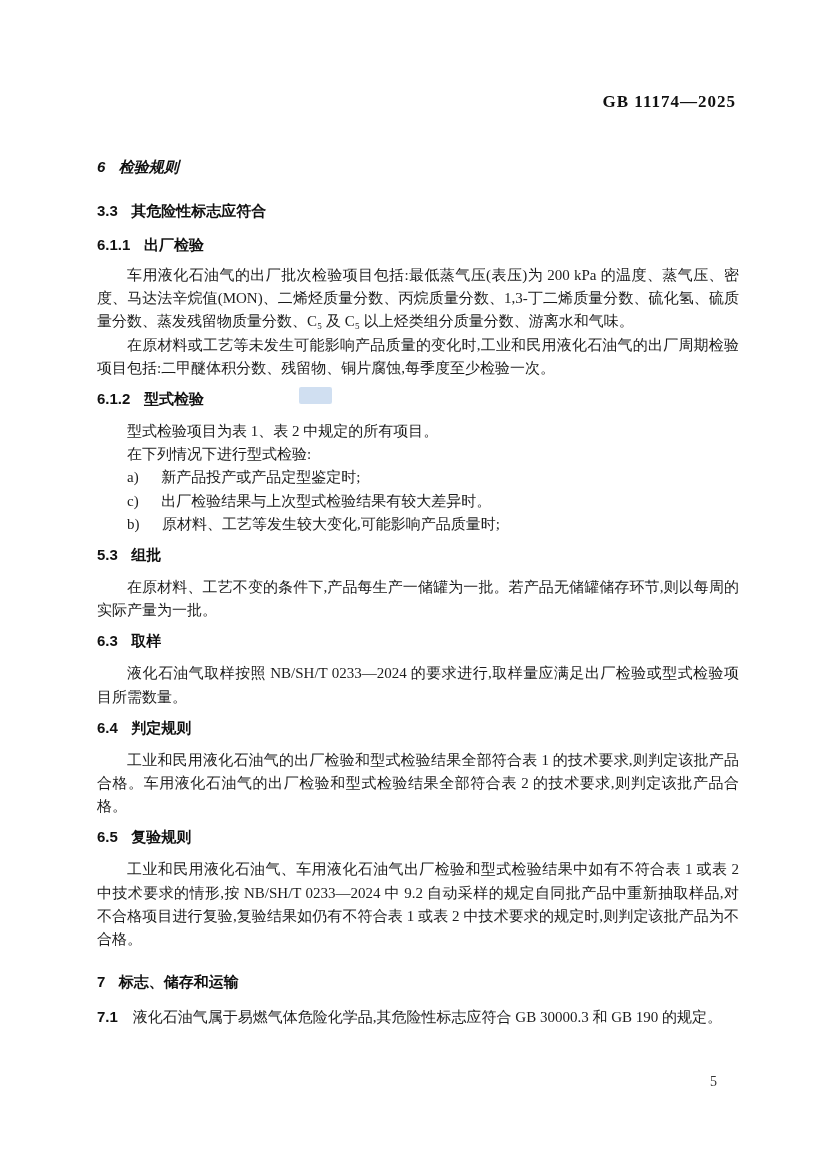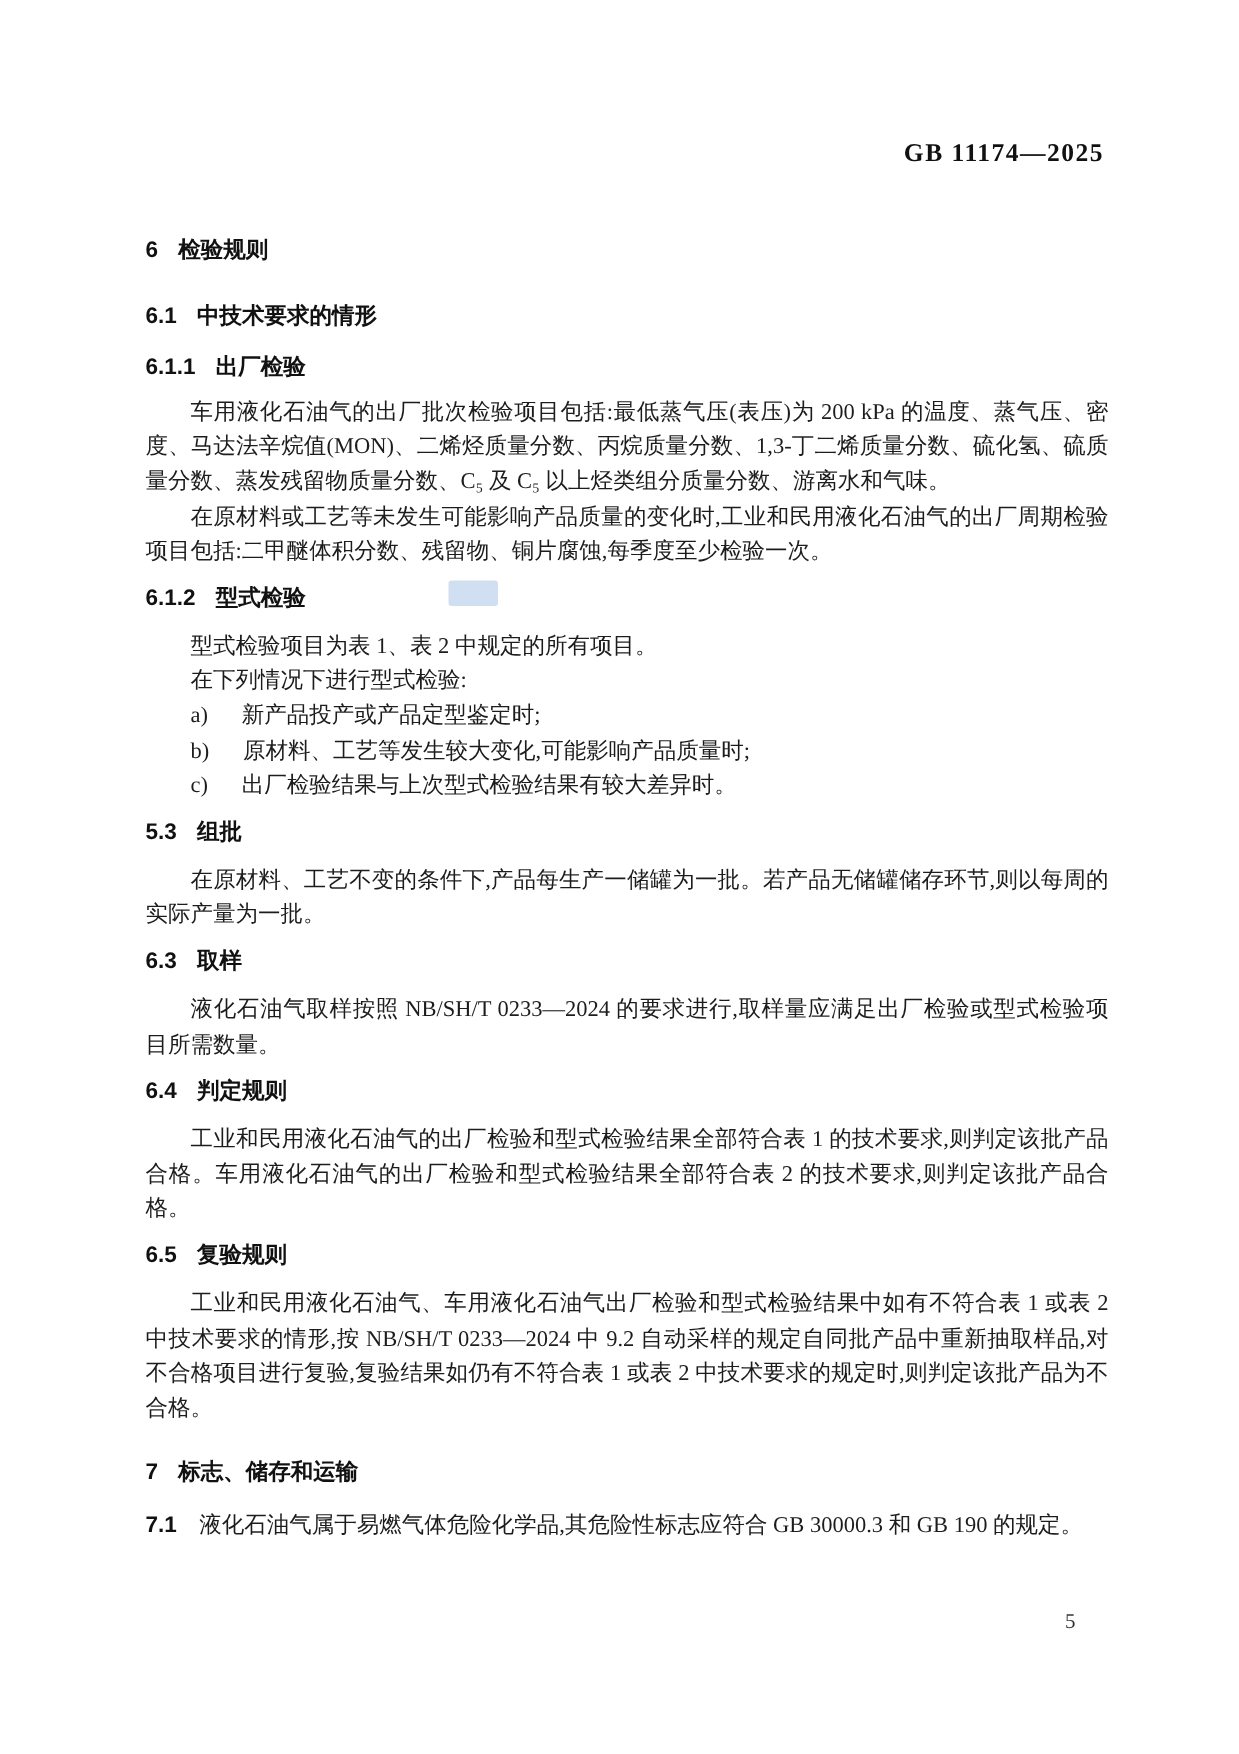--- a/index.html
+++ b/index.html
@@ -34,21 +34,21 @@
   }
   .heading {
     font-family: "Liberation Sans", "DejaVu Sans", sans-serif;
     font-weight: 700;
     font-size: 15px;
     line-height: 18px;
     color: #111;
     margin: 0;
   }
   .heading .h-num { margin-right: 0.9em; }
-  .h-l1-first { margin: 0 0 26px 0; }
+  .h-l1-first { margin: 0 0 26px 0; font-style: italic; }
   .h-l2-top   { margin: 0 0 16px 0; }
   .h-l3-top   { margin: 0 0 10px 0; }
   .h-after-p  { margin: 10px 0 12px 0; }
   .h-l1-late  { margin: 22px 0 14px 0; }
   .para {
     margin: 0;
     font-size: 15px;
     line-height: 23.2px;
     text-align: justify;
     text-indent: 2em;
@@ -100,35 +100,35 @@
 <div class="page">
 
   <div class="doc-header">GB 11174—2025</div>
 
   <div class="scan-watermark-artifact"></div>
 
   <div class="doc-body">
 
     <h2 class="heading h-l1-first"><span class="h-num">6</span><span>检验规则</span></h2>
 
-    <h3 class="heading h-l2-top"><span class="h-num">6.1</span><span>中技术要求的情形</span></h3>
+    <h3 class="heading h-l2-top"><span class="h-num">3.3</span><span>其危险性标志应符合</span></h3>
 
     <h4 class="heading h-l3-top"><span class="h-num">6.1.1</span><span>出厂检验</span></h4>
 
     <p class="para">车用液化石油气的出厂批次检验项目包括:最低蒸气压(表压)为 200 kPa 的温度、蒸气压、密度、马达法辛烷值(MON)、二烯烃质量分数、丙烷质量分数、1,3-丁二烯质量分数、硫化氢、硫质量分数、蒸发残留物质量分数、C₅ 及 C₅ 以上烃类组分质量分数、游离水和气味。</p>
     <p class="para">在原材料或工艺等未发生可能影响产品质量的变化时,工业和民用液化石油气的出厂周期检验项目包括:二甲醚体积分数、残留物、铜片腐蚀,每季度至少检验一次。</p>
 
     <h4 class="heading h-after-p"><span class="h-num">6.1.2</span><span>型式检验</span></h4>
 
     <p class="para">型式检验项目为表 1、表 2 中规定的所有项目。</p>
     <p class="para">在下列情况下进行型式检验:</p>
 
     <p class="list-item"><span class="li-label">a)</span><span>新产品投产或产品定型鉴定时;</span></p>
+    <p class="list-item"><span class="li-label">c)</span><span>出厂检验结果与上次型式检验结果有较大差异时。</span></p>
     <p class="list-item"><span class="li-label">b)</span><span>原材料、工艺等发生较大变化,可能影响产品质量时;</span></p>
-    <p class="list-item"><span class="li-label">c)</span><span>出厂检验结果与上次型式检验结果有较大差异时。</span></p>
 
     <h3 class="heading h-after-p"><span class="h-num">5.3</span><span>组批</span></h3>
 
     <p class="para">在原材料、工艺不变的条件下,产品每生产一储罐为一批。若产品无储罐储存环节,则以每周的实际产量为一批。</p>
 
     <h3 class="heading h-after-p"><span class="h-num">6.3</span><span>取样</span></h3>
 
     <p class="para">液化石油气取样按照 NB/SH/T 0233—2024 的要求进行,取样量应满足出厂检验或型式检验项目所需数量。</p>
 
     <h3 class="heading h-after-p"><span class="h-num">6.4</span><span>判定规则</span></h3>

